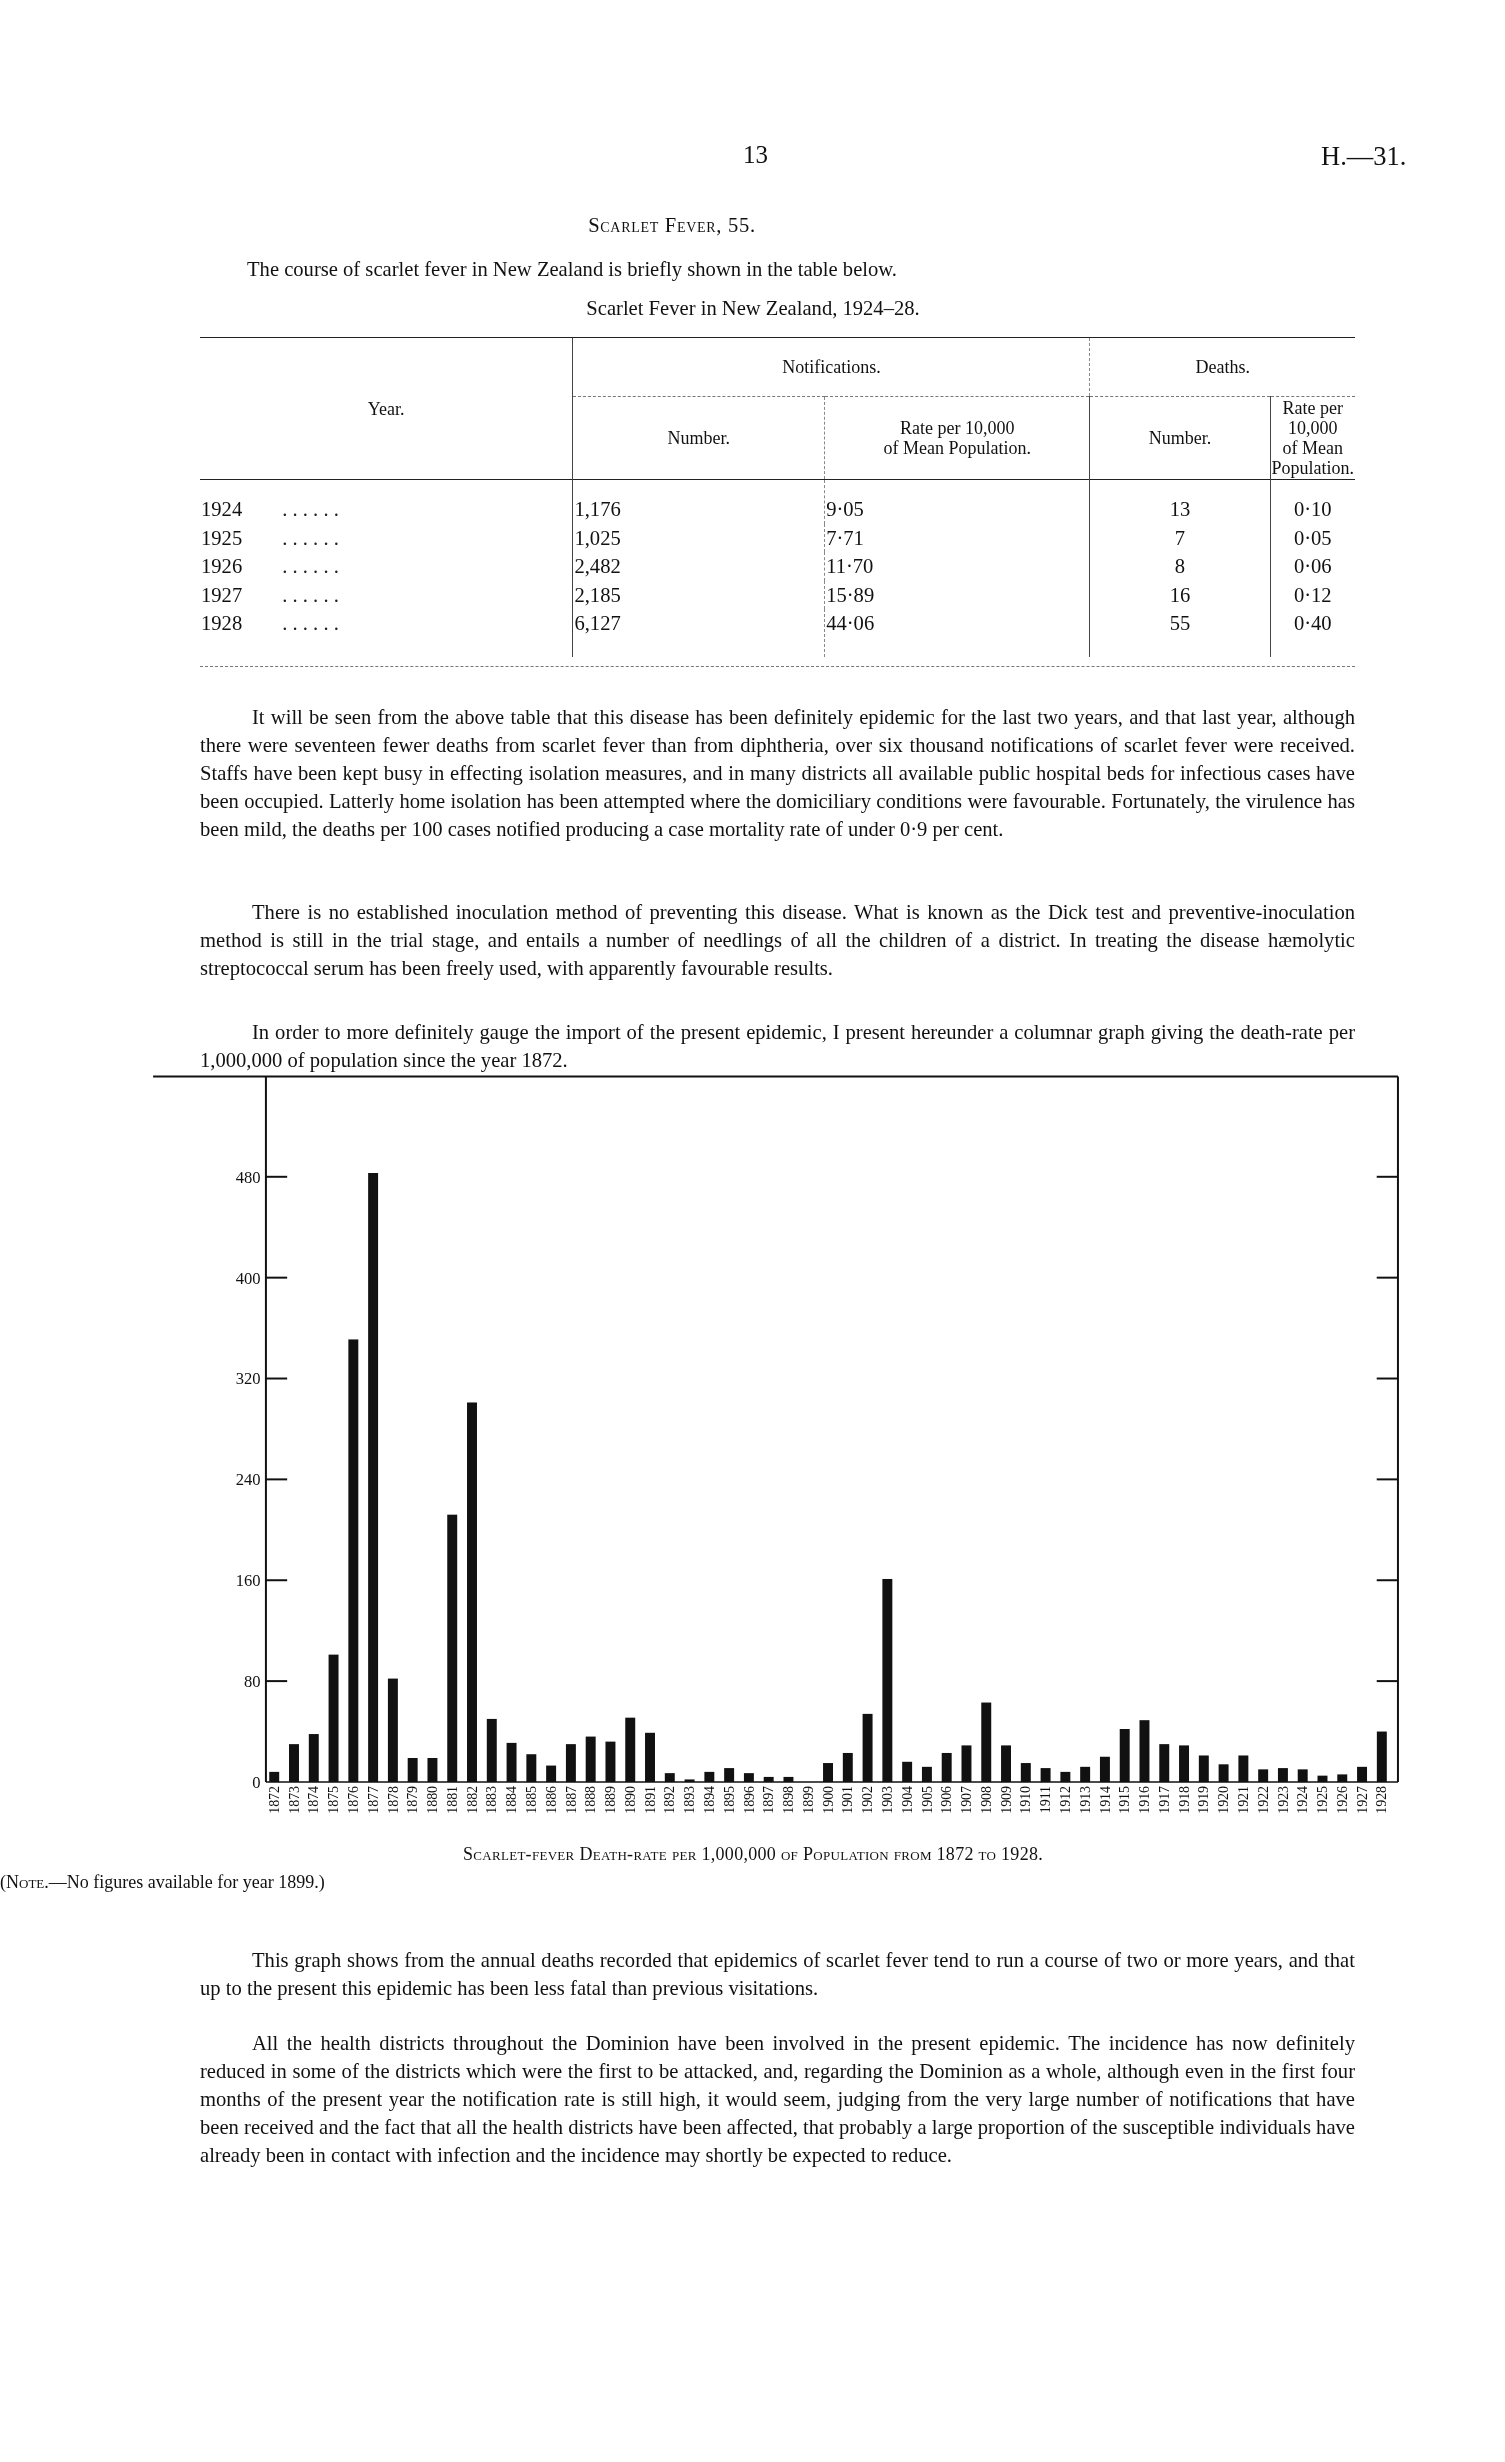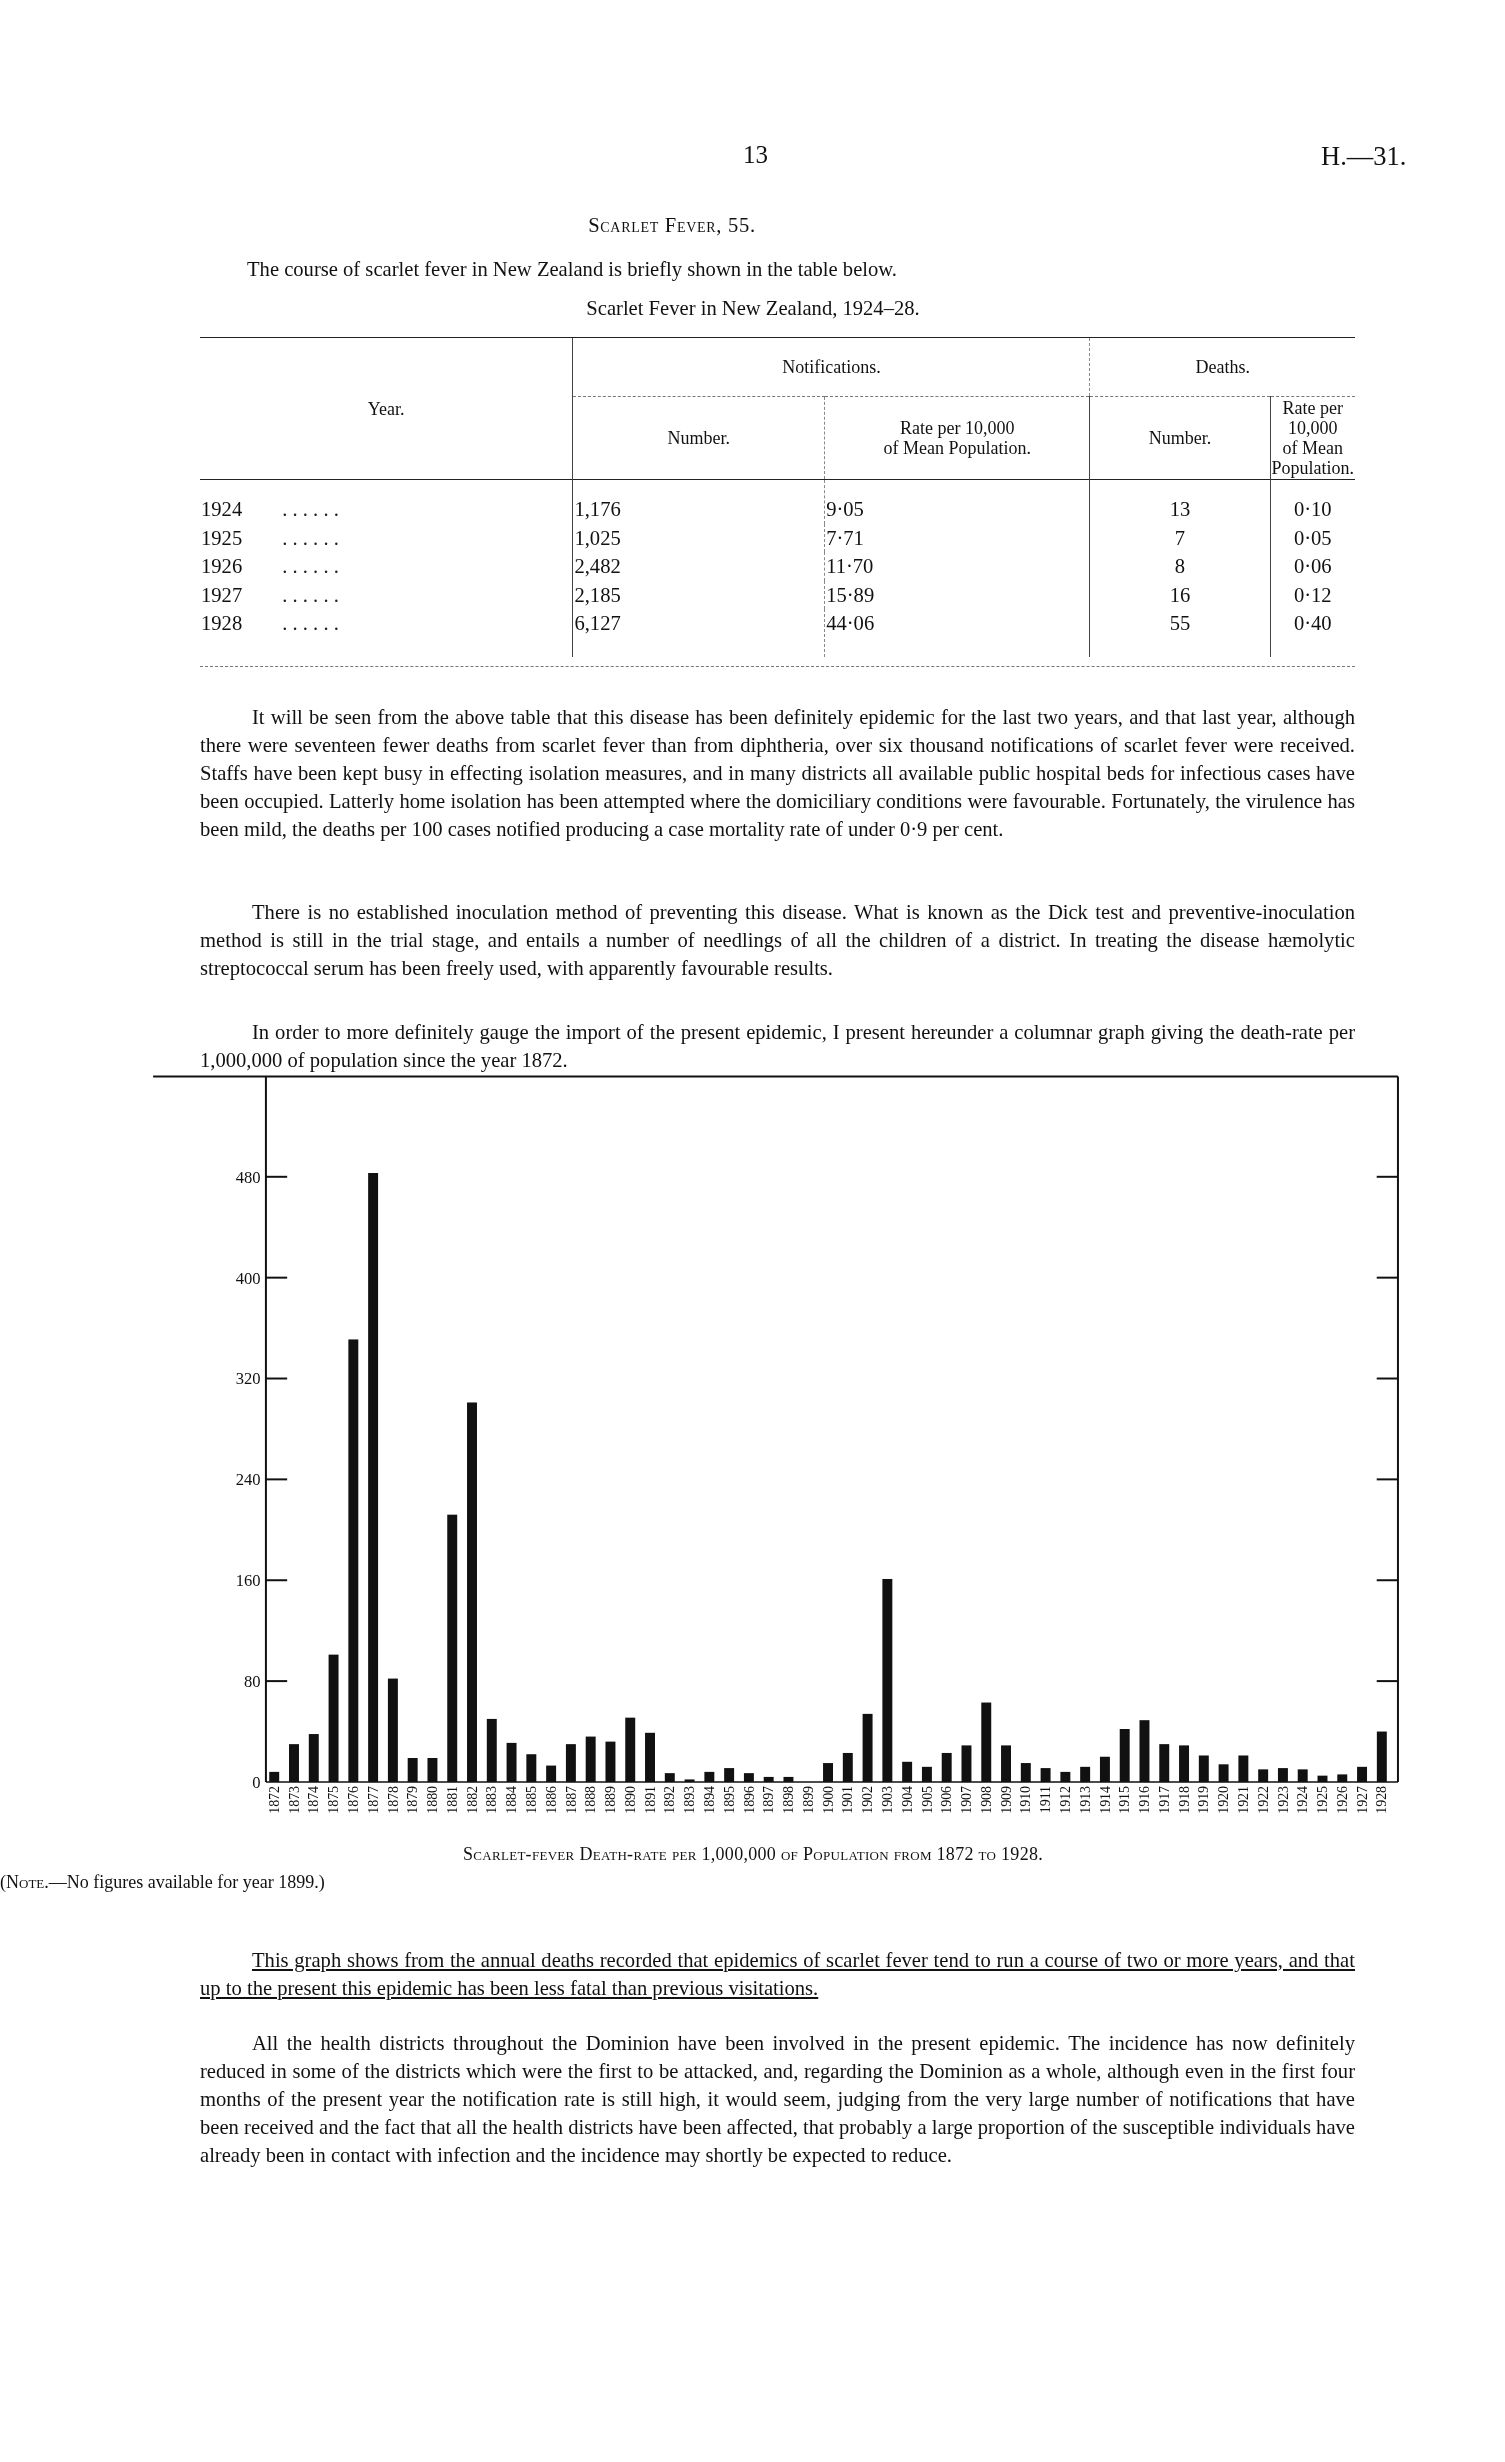--- a/index.html
+++ b/index.html
@@ -35,21 +35,21 @@
   .c-d-num { width: 179px; text-align: center !important; }
   .c-d-rate { text-align: center !important; }
   #table-bottom-rule { left: 200px; top: 666px; width: 1155px; border-top: 0.7px dashed #777; }
 
   
   .para { position: absolute; left: 200px; width: 1155px; font-size: 20.6px; line-height: 28px; text-align: justify; }
   .para .indent { display: inline-block; width: 52px; }
   #para1 { top: 682px; }
   #para2 { top: 877px; }
   #para3 { top: 990px; margin-top: 28px; }
-  #para4 { top: 1925px; text-decoration: underline; }
+  #para4 { top: 1925px; }
   #para5 { top: 2008px; }
 
   
   #chart-wrap { left: 153px; top: 1062px; width: 1261px; height: 783px; }
   #chart-svg { position: absolute; left: 0; top: 0; }
   #chart-caption { left: 0; width: 1506px; top: 1844px; text-align: center; font-size: 18px; font-variant: small-caps; letter-spacing: 0.3px; }
   #chart-note { left: 0; width: 1228px; top: 1872px; text-align: left; font-size: 18px; }
   #chart-note .sc { font-variant: small-caps; }
 </style>
 </head>

